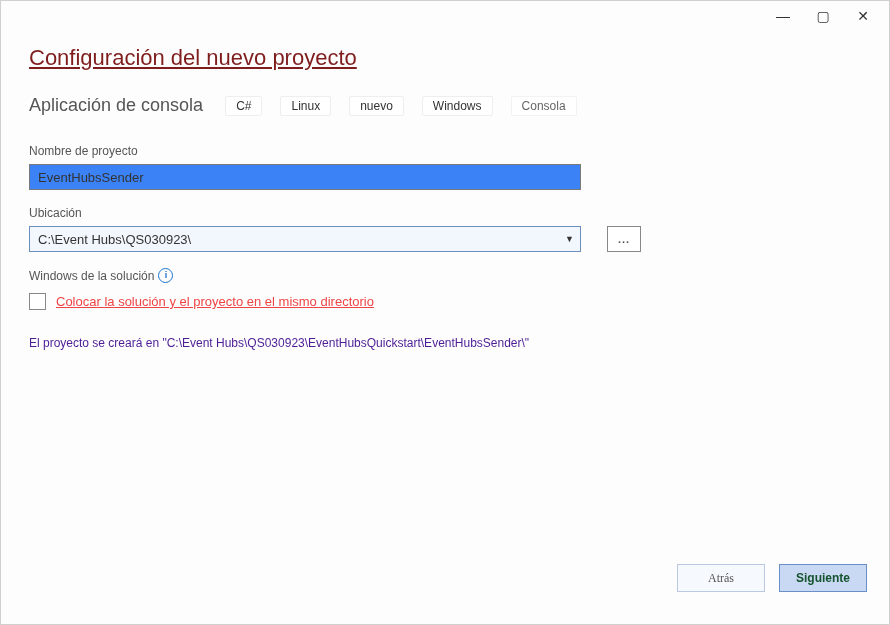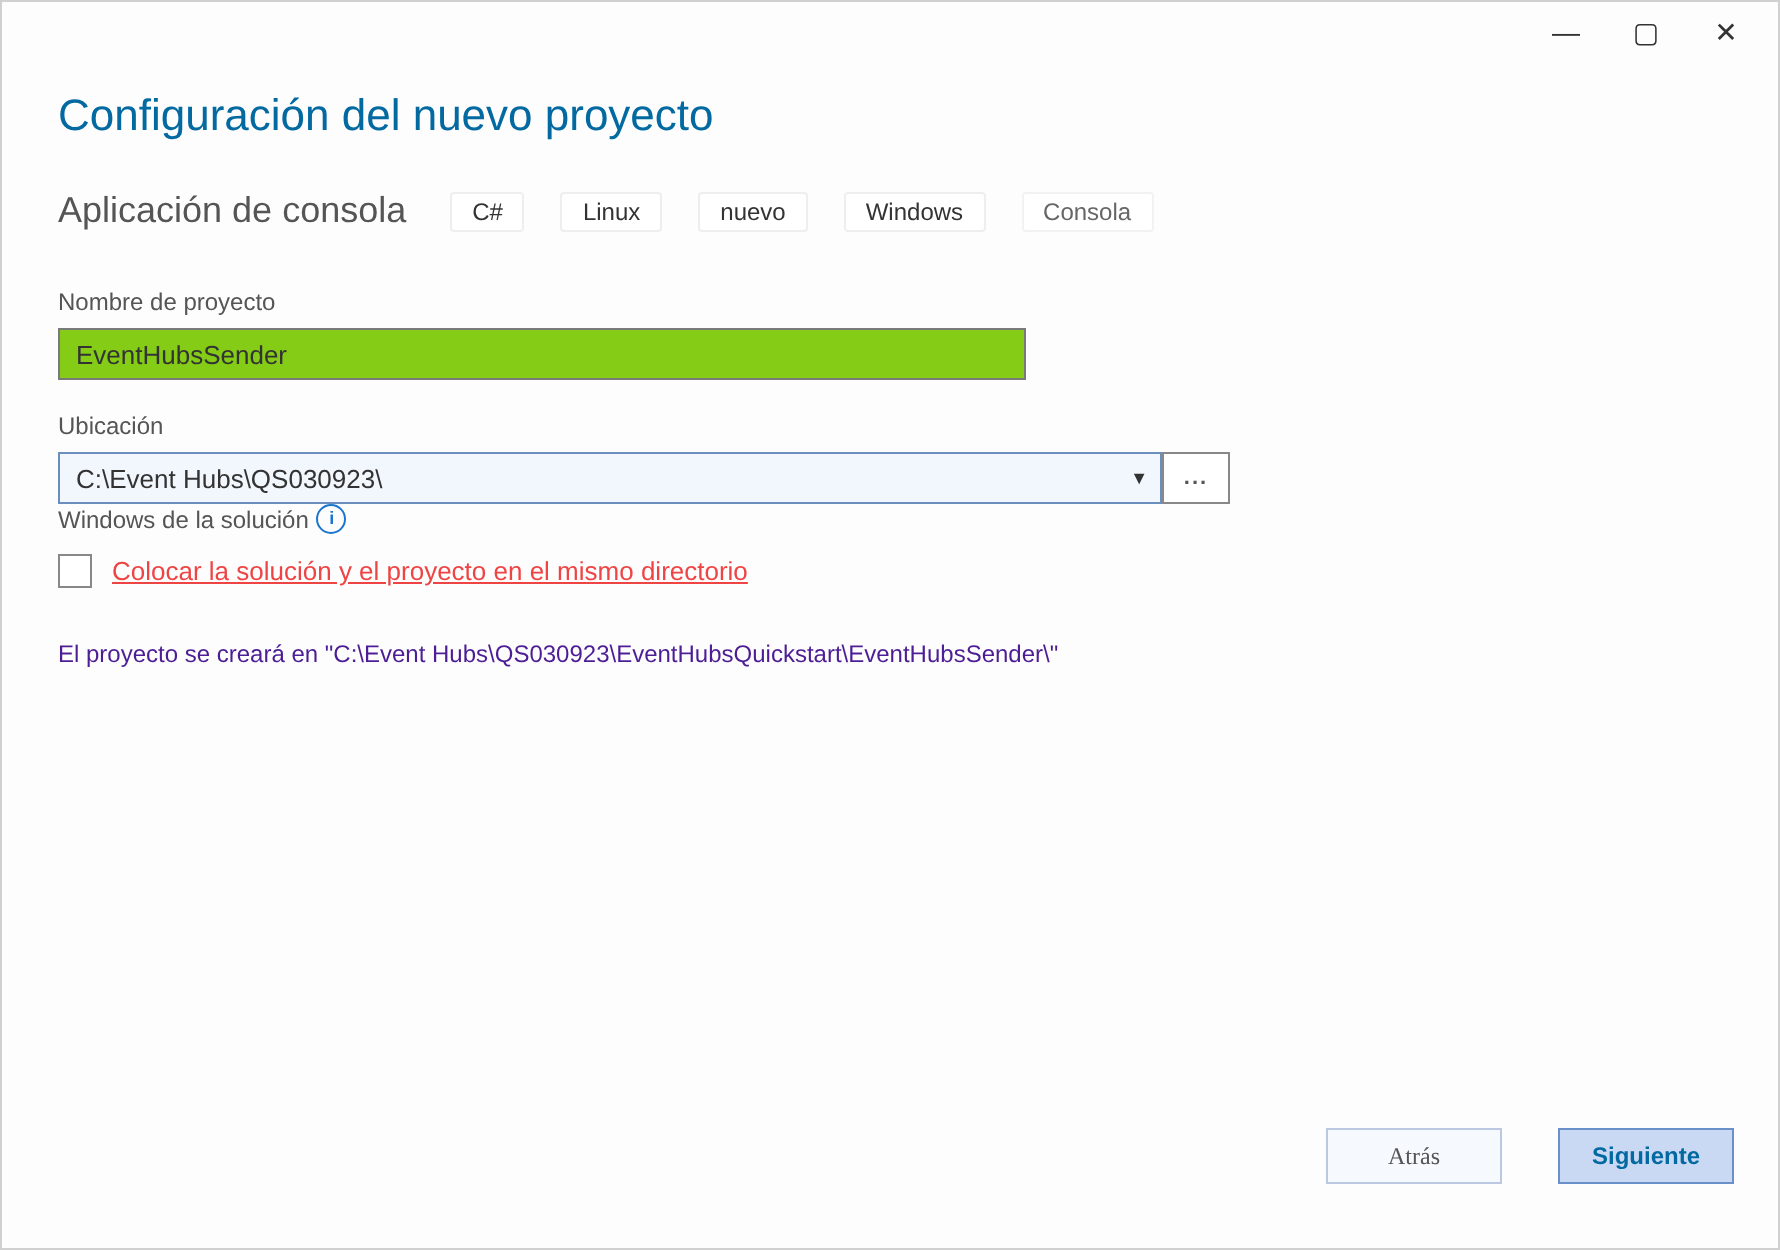--- a/index.html
+++ b/index.html
@@ -43,23 +43,24 @@
   }
   .content {
     flex: 1;
     padding: 0 28px 0 28px;
     display: flex;
     flex-direction: column;
   }
   .heading {
     font-size: 22px;
     font-weight: 400;
-    color: #0369a1;
+    color: #7f1d1d;
     margin-top: 10px;
     margin-bottom: 24px;
+    text-decoration: underline;
   }
   .subhead-row {
     display: flex;
     align-items: center;
     gap: 18px;
     margin-bottom: 28px;
   }
   .subhead {
     font-size: 18px;
     color: #555;
@@ -93,35 +94,36 @@
     border-radius: 50%;
     align-items: center;
     justify-content: center;
     font-size: 9px;
     color: #1a75cf;
     font-weight: bold;
     line-height: 1;
   }
   .text-input {
     box-sizing: border-box;
-    width: 484px;
+    width: 552px;
     height: 26px;
     border: 1px solid #7a7a7a;
     padding: 0 8px;
     font-size: 13px;
     color: #333;
-    background: #84cc16;
+    background: #3b82f6;
     outline: none;
     margin-bottom: 16px;
     font-family: inherit;
   }
   .row-location {
     display: flex;
     align-items: center;
-    gap: 0;
+    gap: 26px;
+    margin-bottom: 16px;
   }
   .combo {
     box-sizing: border-box;
     width: 552px;
     height: 26px;
     border: 1px solid #6a8fbf;
     background: #f2f7fd;
     display: flex;
     align-items: center;
     justify-content: space-between;
@@ -194,23 +196,22 @@
     background: #fff;
   }
   .btn.secondary {
     background: #f6f9fe;
     color: #555;
     font-family: Liberation Serif, serif;
   }
   .btn.primary {
     background: #c9d8f3;
     border-color: #6a8fc9;
-    color: #0369a1;
+    color: #14532d;
     font-weight: 600;
-    margin-left: 14px;
   }
 </style>
 </head>
 <body>
 
 <div class="window">
 
   <div class="titlebar">
     <div class="win-btn">—</div>
     <div class="win-btn">▢</div>

